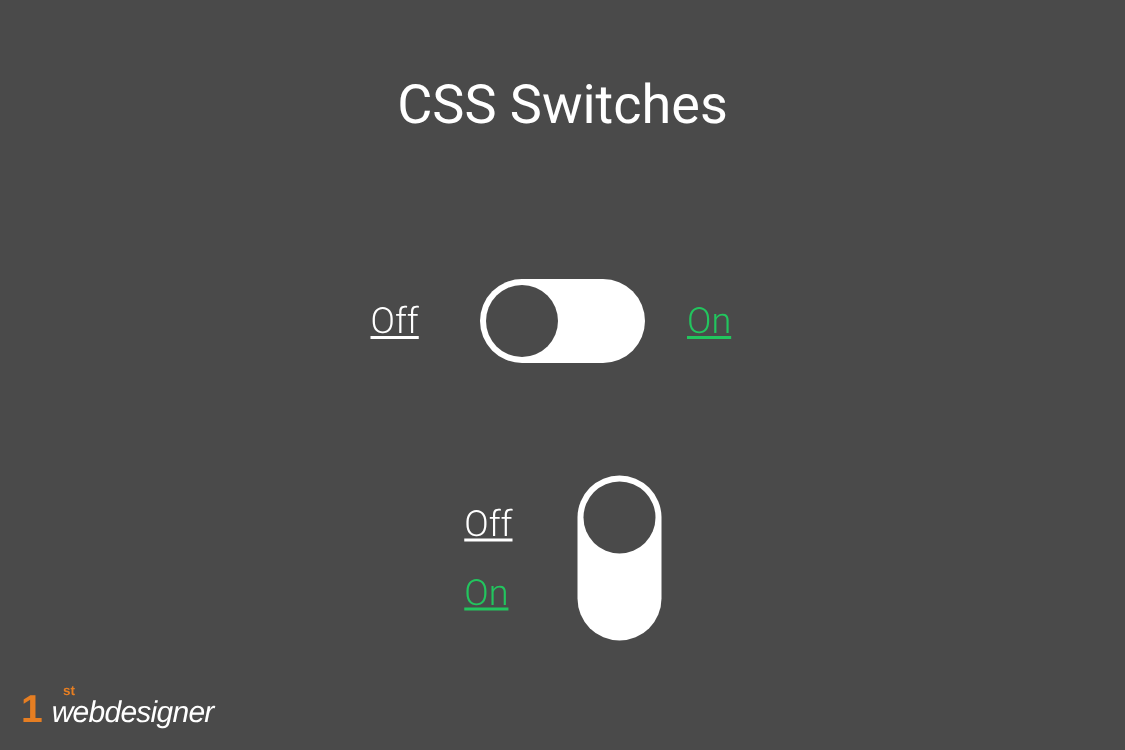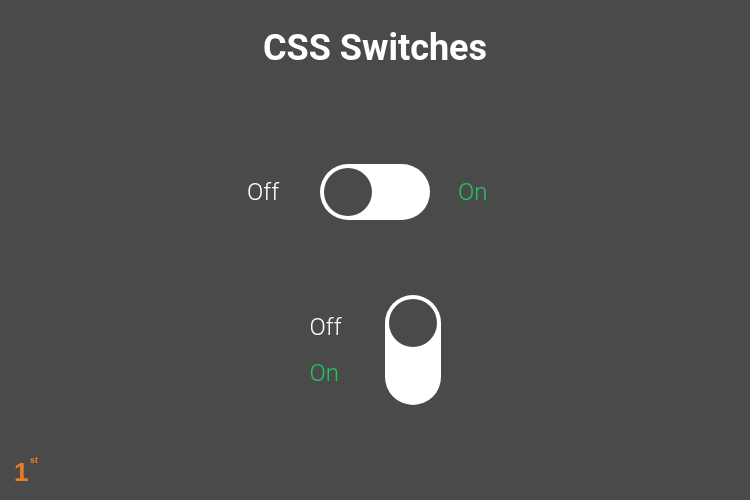--- a/index.html
+++ b/index.html
@@ -12,34 +12,35 @@
       height: 500px;
       background: #4a4a4a;
       font-family: -apple-system, BlinkMacSystemFont, "Segoe UI", Roboto, sans-serif;
       position: relative;
       overflow: hidden;
     }
     .title {
       text-align: center;
       color: #ffffff;
       font-size: 36px;
-      font-weight: 700;
-      padding-top: 27px;
+      font-weight: 400;
+      padding-top: 49px;
     }
     .switch-row {
       display: flex;
       align-items: center;
       justify-content: center;
       gap: 28px;
       margin-top: 95px;
     }
     .label {
       font-size: 24px;
       font-weight: 300;
       min-width: 45px;
+      text-decoration: underline;
     }
     .label-active {
       color: #ffffff;
     }
     .label-inactive {
       color: #22c55e;
     }
     .switch-h {
       width: 110px;
       height: 56px;
@@ -99,21 +100,21 @@
       color: #e67e22;
       font-size: 26px;
       font-weight: bold;
       position: relative;
     }
     .logo-st {
       color: #e67e22;
       font-size: 9px;
       position: absolute;
       top: -2px;
-      left: 16px;
+      left: 28px;
     }
     .logo-text {
       color: #ffffff;
       font-size: 20px;
       font-weight: 400;
       font-style: italic;
       margin-left: 6px;
       letter-spacing: -0.5px;
     }
   </style>
@@ -138,13 +139,14 @@
   <div class="switch-v">
     <div class="knob"></div>
   </div>
 </div>
 
 <div class="logo">
   <span class="logo-1">
     <span>1</span>
     <span class="logo-st">st</span>
   </span>
+  <span class="logo-text">webdesigner</span>
 </div>
 
 </body></html>

